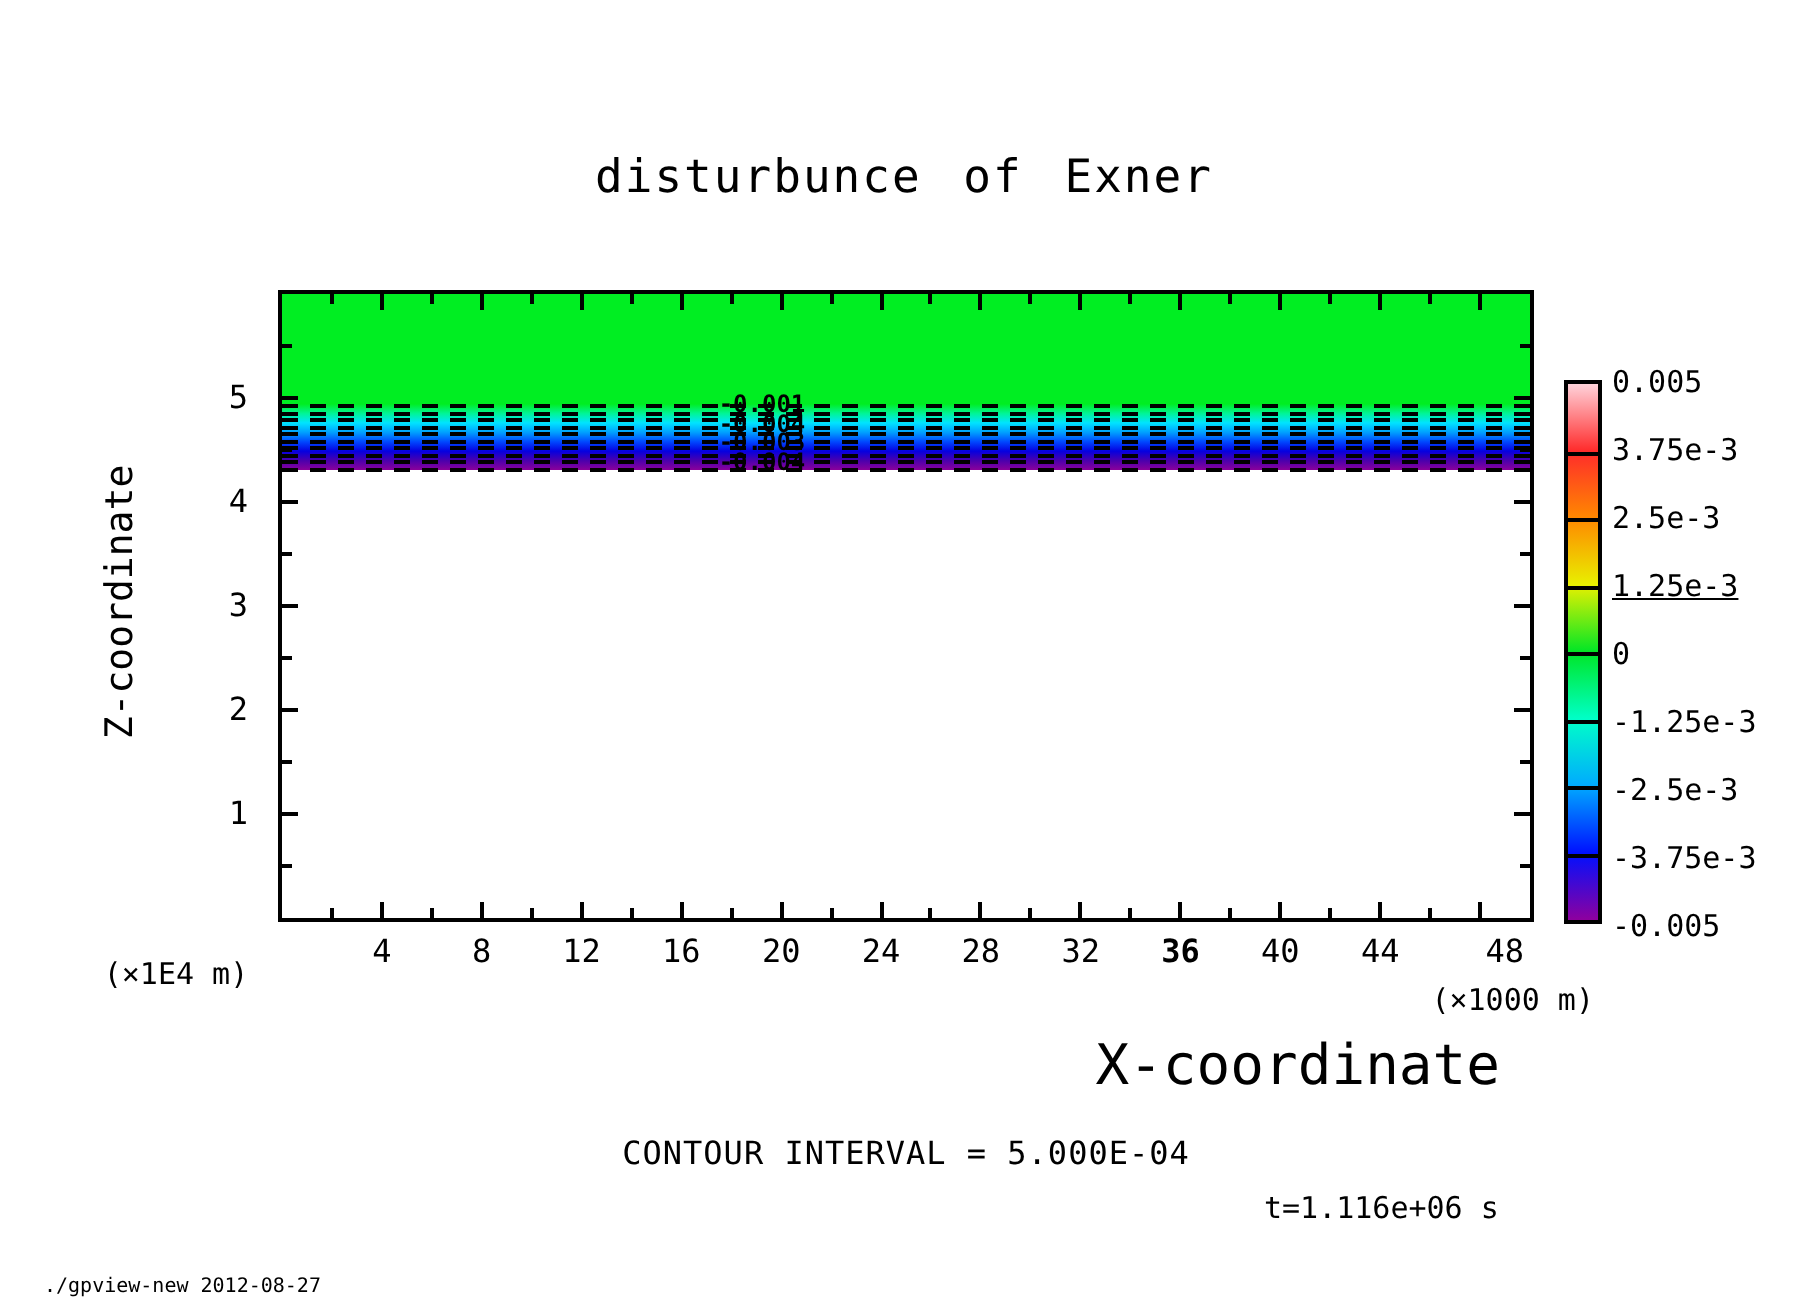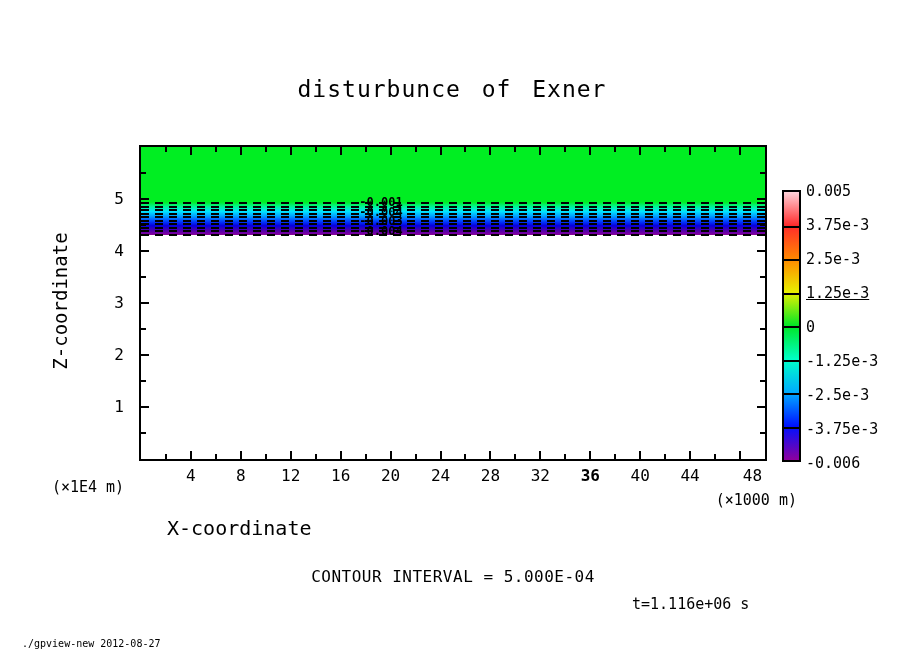--- a/index.html
+++ b/index.html
@@ -11,21 +11,21 @@
   #plot-title{top:76px;left:152px;width:600px;text-align:center;font-size:23px;letter-spacing:1px;word-spacing:6px;}
   #frame{left:139px;top:145px;width:628px;height:316px;border:2px solid #000;box-sizing:border-box;}
   #field-zero{left:141px;top:147px;width:624px;height:55px;}
   #band{left:141px;top:202px;width:624px;height:33px;}
   .ctick{background:#000;}
   .xlab{width:44px;text-align:center;top:466px;font-size:16px;}
   .ylab{width:26px;text-align:right;left:98px;font-size:16px;}
   #ylabel-rot{left:30px;top:185px;width:30px;height:240px;}
   #ylabel-rot span{position:absolute;left:-90px;top:105px;width:240px;text-align:center;
     transform:rotate(-90deg);font-size:19px;display:block;}
-  #xlabel{top:516px;left:167px;width:600px;text-align:left;font-size:20px;}
+  #xlabel{top:516px;left:150px;width:600px;text-align:right;font-size:28px;}
   #yunit{left:30px;top:478px;width:116px;text-align:center;font-size:15px;}
   #xunit{left:572px;top:491px;width:225px;text-align:right;font-size:15px;}
   #colorbar{left:782px;top:190px;width:19px;height:272px;border:2px solid #000;box-sizing:border-box;}
   .cbar-div{left:782px;width:19px;height:2px;background:#000;}
   .cbar-lab{left:806px;width:95px;font-size:15px;height:18px;line-height:18px;}
   .dash-line{left:141px;width:624px;height:2px;
     background:repeating-linear-gradient(90deg,#000 0 8px,transparent 8px 14px);}
   .contour-label{width:56px;text-align:center;font-size:12px;font-weight:bold;height:11px;line-height:11px;background:transparent;}
   #contour-interval{top:567px;left:153px;width:600px;text-align:center;font-size:16px;letter-spacing:0.5px;}
   #time-label{top:595px;left:560px;width:260px;text-align:left;font-size:15px;padding-left:72px;box-sizing:border-box;}
@@ -170,14 +170,14 @@
     <div class="abs cbar-div" style="top: 393px;"></div>
     <div class="abs cbar-div" style="top: 426.5px;"></div>
     <div class="abs cbar-lab" style="top: 182px;">0.005</div>
     <div class="abs cbar-lab" style="top: 216px;">3.75e-3</div>
     <div class="abs cbar-lab" style="top: 250px;">2.5e-3</div>
     <div class="abs cbar-lab" style="top: 284px; text-decoration: underline;">1.25e-3</div>
     <div class="abs cbar-lab" style="top: 318px;">0</div>
     <div class="abs cbar-lab" style="top: 352px;">-1.25e-3</div>
     <div class="abs cbar-lab" style="top: 386px;">-2.5e-3</div>
     <div class="abs cbar-lab" style="top: 420px;">-3.75e-3</div>
-    <div class="abs cbar-lab" style="top: 454px;">-0.006</div>
+    <div class="abs cbar-lab" style="top: 454px;">-0.005</div>
   </div>
 
 </body></html>

